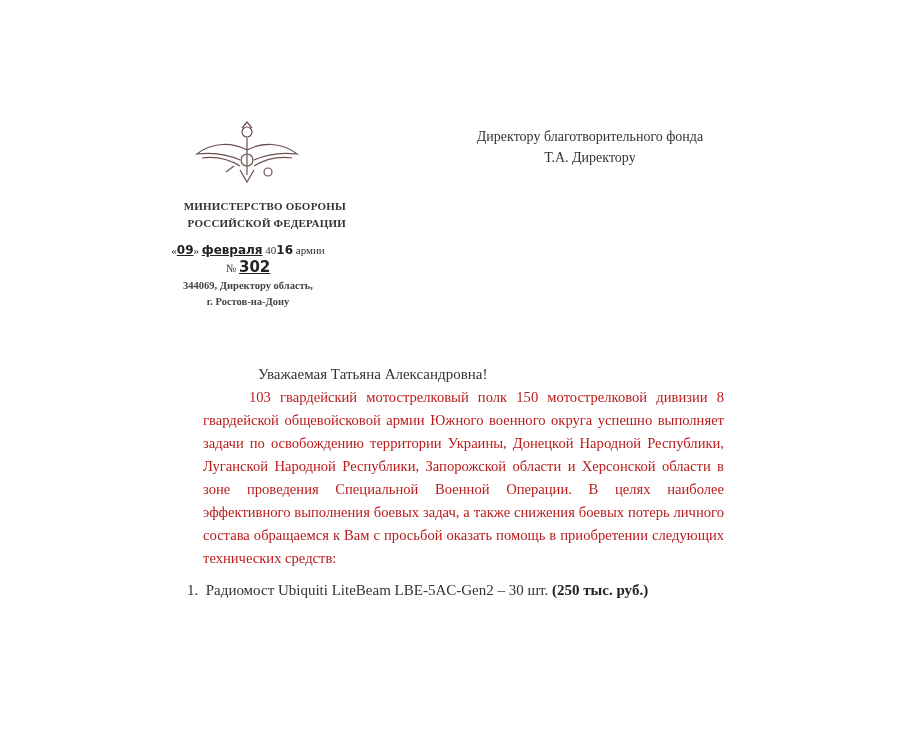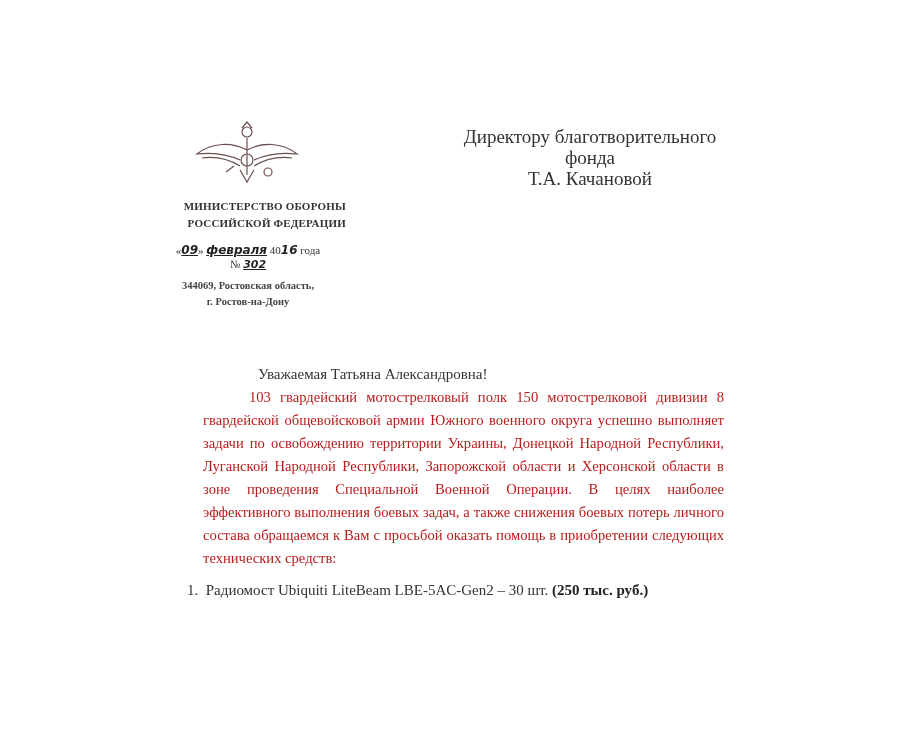--- a/index.html
+++ b/index.html
@@ -9,25 +9,25 @@
     }
     .emblem { position: absolute; left: 192px; top: 120px; width: 110px; height: 70px; }
     .ministry {
       position: absolute; left: 150px; top: 198px; width: 196px; text-align: right;
       font-size: 11px; font-weight: bold; line-height: 17px; letter-spacing: 0.2px; color: #333;
     }
     .dateline {
       position: absolute; left: 150px; top: 242px; width: 196px; text-align: center;
       font-size: 11px; line-height: 16px; color: #333;
     }
-    .hand { font-family: "DejaVu Sans", sans-serif; font-style: italic; font-weight: bold; color: #222; text-decoration: underline; font-size: 12px; }
+    .hand { font-family: "DejaVu Sans", sans-serif; font-weight: bold; color: #222; text-decoration: underline; font-size: 12px; }
     .numline { position: absolute; left: 150px; top: 258px; width: 196px; text-align: center; font-size: 11px; color: #333; }
-    .numline .hand { font-size: 11px; }
+    .numline .hand { font-size: 15px; }
     .addr { position: absolute; left: 150px; top: 278px; width: 196px; text-align: center; font-size: 10.5px; line-height: 16px; color: #444; font-weight: bold; }
-    .recipient { position: absolute; left: 440px; top: 126px; width: 300px; text-align: center; font-size: 19px; line-height: 21px; color: #333; }
+    .recipient { position: absolute; left: 440px; top: 126px; width: 300px; text-align: center; font-size: 14px; line-height: 21px; color: #333; }
     .salutation { position: absolute; left: 258px; top: 366px; font-size: 15px; color: #333; }
     .body-text { position: absolute; left: 203px; top: 386px; width: 521px; font-size: 14.6px; line-height: 23px; text-align: justify; color: #b91c1c; }
     .list-item { position: absolute; left: 187px; top: 582px; font-size: 15px; color: #333; }
     .list-item b { color: #222; }
   </style>
 </head>
 <body>
 
 <div class="emblem">
   <svg width="110" height="70" viewBox="0 0 110 70">
@@ -49,36 +49,36 @@
 
 <div class="ministry">
   <div>МИНИСТЕРСТВО ОБОРОНЫ</div>
   <div>РОССИЙСКОЙ ФЕДЕРАЦИИ</div>
 </div>
 
 <div class="dateline">
   <span>«</span><span class="hand">09</span><span>»</span>
   <span class="hand">февраля</span>
   <span>40</span><span class="hand" style="text-decoration:none">16</span>
-  <span>года</span>
+  <span>армии</span>
 </div>
 
 <div class="numline">
   <span>№</span>
   <span class="hand">302</span>
 </div>
 
 <div class="addr">
-  <div>344069, Ростовская область,</div>
+  <div>344069, Директору область,</div>
   <div>г. Ростов-на-Дону</div>
 </div>
 
 <div class="recipient">
   <div>Директору благотворительного фонда</div>
-  <div>Т.А. Качановой</div>
+  <div>Т.А. Директору</div>
 </div>
 
 <div class="salutation">Уважаемая Татьяна Александровна!</div>
 
 <div class="body-text">
   <span style="display:inline-block;width:46px"></span><span>103 гвардейский мотострелковый полк 150 мотострелковой дивизии 8 гвардейской общевойсковой армии Южного военного округа успешно выполняет задачи по освобождению территории Украины, Донецкой Народной Республики, Луганской Народной Республики, Запорожской области и Херсонской области в зоне проведения Специальной Военной Операции. В целях наиболее эффективного выполнения боевых задач, а также снижения боевых потерь личного состава обращаемся к Вам с просьбой оказать помощь в приобретении следующих технических средств:</span>
 </div>
 
 <div class="list-item">
   <span>1.</span>&nbsp;

